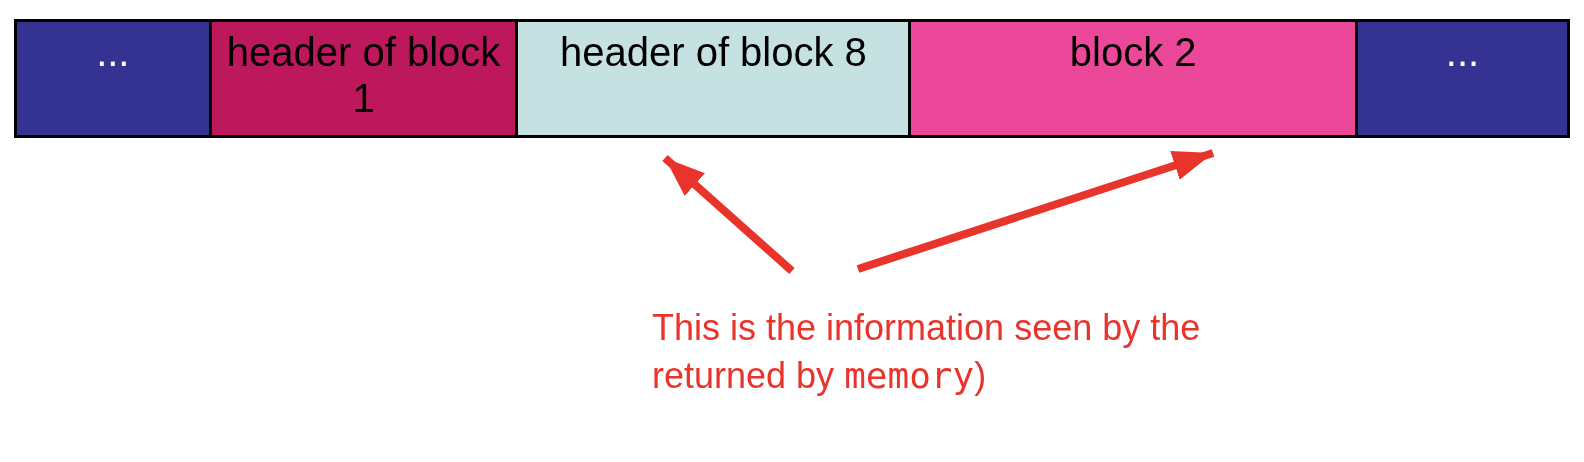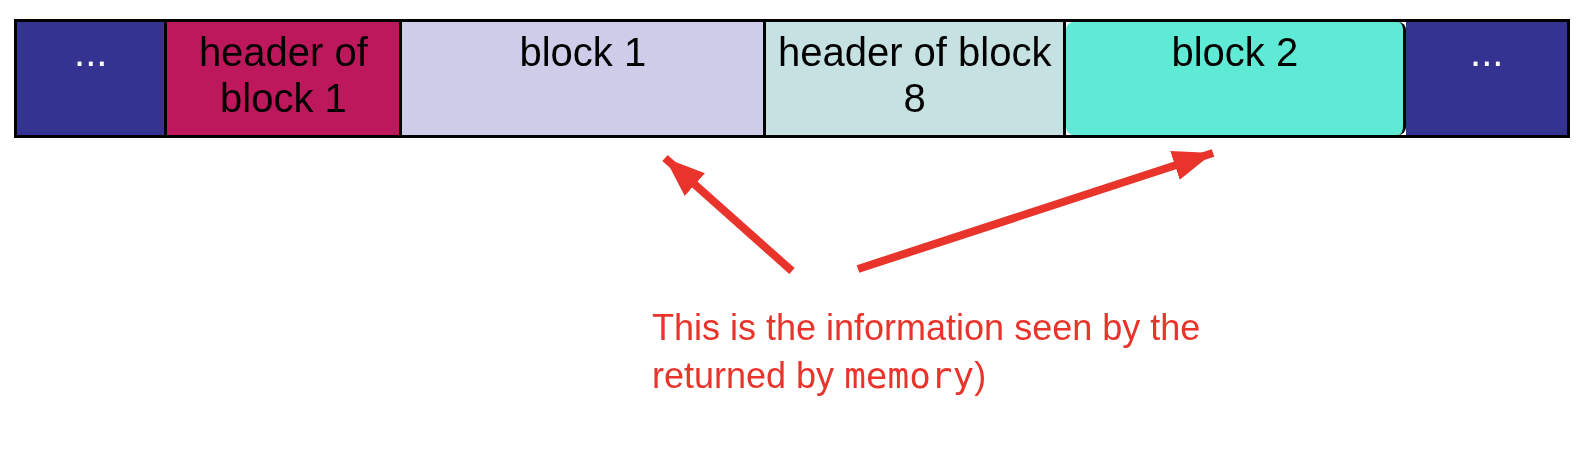--- a/index.html
+++ b/index.html
@@ -49,23 +49,22 @@
   .annotation .code {
     font-family: "DejaVu Sans Mono", monospace;
   }
 </style>
 </head>
 <body>
 
 <div class="memory-bar" style="border-color: rgb(0, 0, 0);">
     <div class="segment" style="flex: 144 0 0px; background: rgb(52, 51, 145); color: rgb(255, 255, 255); border-right-color: rgb(0, 0, 0);">...</div>
     <div class="segment" style="flex: 234 0 0px; background: #be185d; color: rgb(0, 0, 0); border-right-color: rgb(0, 0, 0);">header of block 1</div>
-    <div class="segment" style="flex: 371 0 0px; background: rgb(206, 205, 233); color: rgb(0, 0, 0); border-right-color: rgb(0, 0, 0);">block 1</div>
     <div class="segment" style="flex: 303 0 0px; background: rgb(198, 225, 226); color: rgb(0, 0, 0); border-right-color: rgb(0, 0, 0);">header of block 8</div>
-    <div class="segment" style="flex: 346 0 0px; background: #5eead4; color: rgb(0, 0, 0); border-right-color: rgb(0, 0, 0); border-radius: 8px;">block 2</div>
+    <div class="segment" style="flex: 346 0 0px; background: #ec4899; color: rgb(0, 0, 0); border-right-color: rgb(0, 0, 0);">block 2</div>
     <div class="segment" style="flex: 158 0 0px; background: rgb(52, 51, 145); color: rgb(255, 255, 255); border-right-color: rgb(0, 0, 0);">...</div>
   </div>
 
 <svg class="arrow-layer" viewBox="0 0 1584 462" xmlns="http://www.w3.org/2000/svg">
   <defs>
     <marker id="ah" viewBox="0 0 6 5" refX="5" refY="2.5" markerWidth="6" markerHeight="5" orient="auto" markerUnits="strokeWidth">
       <path id="ah-path" d="M0,0.6 L5,2.5 L0,4.4 Z" fill="#e8342b"></path>
     </marker>
   </defs>
   <g id="arrow-group">

